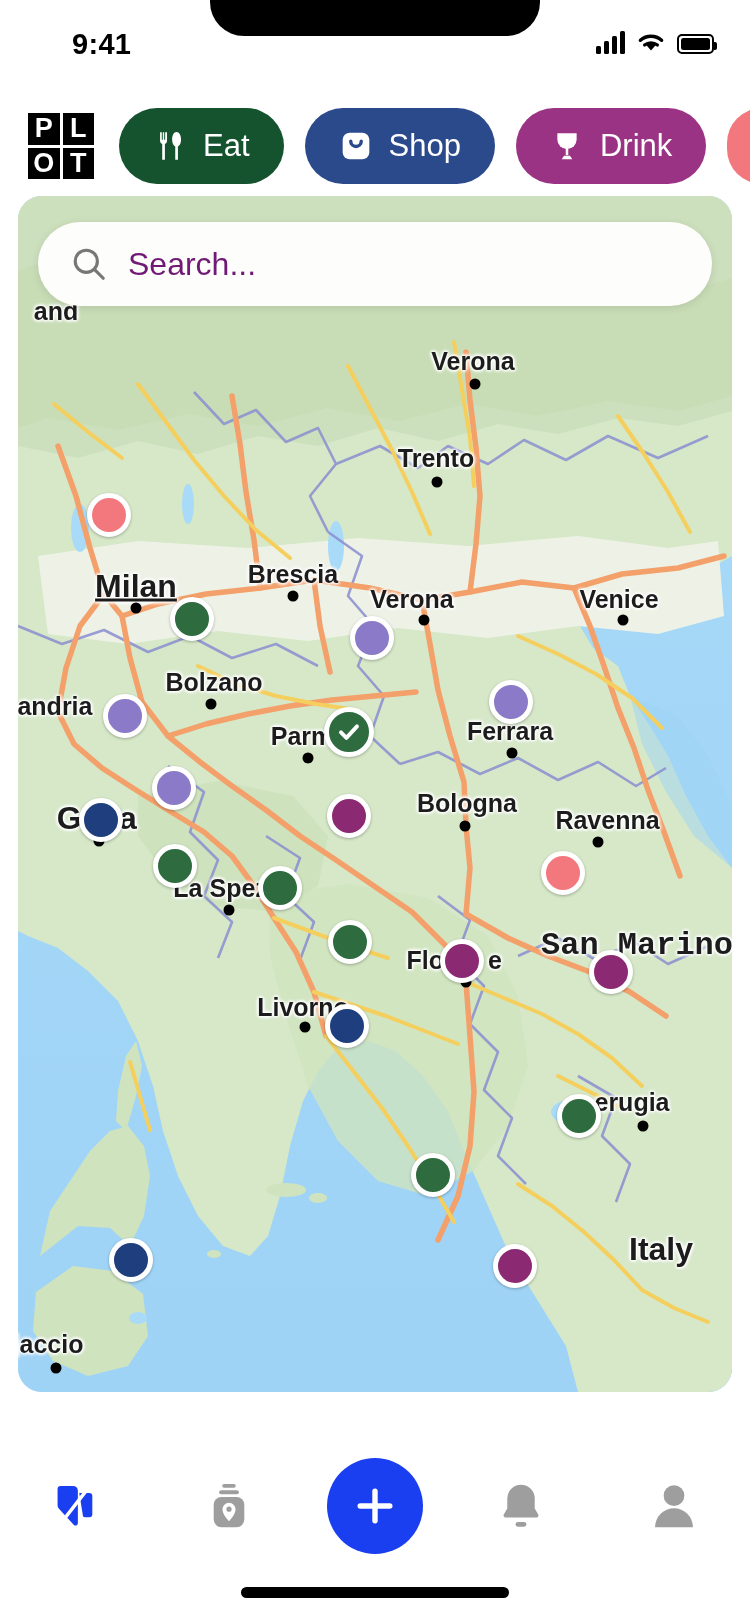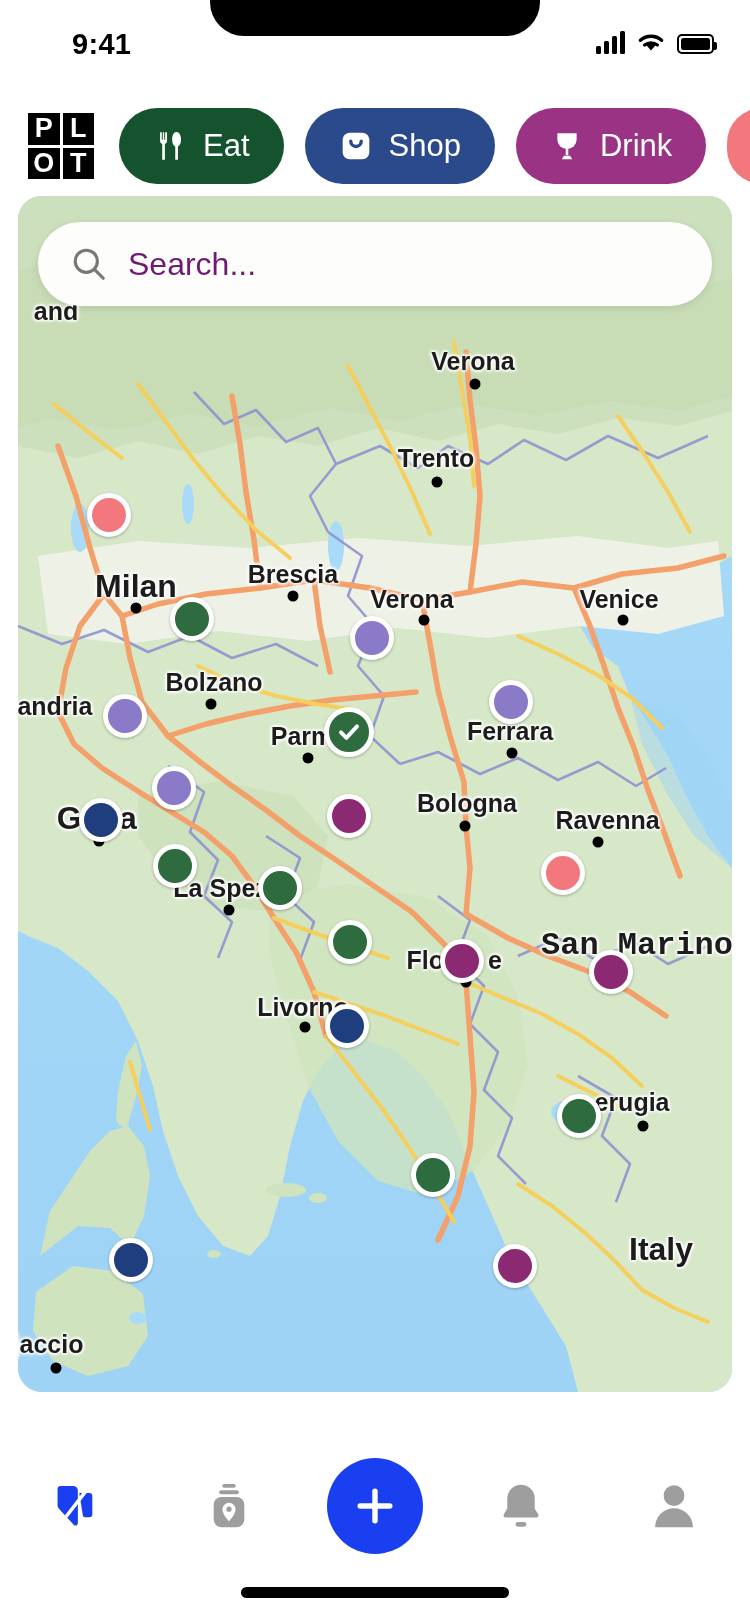--- a/index.html
+++ b/index.html
@@ -291,21 +291,21 @@
       </g>
 
     </svg>
 
     <div id="city-layer">
         <div class="city-label" style="left: 38px; top: 115px;">and</div>
         <div class="city-label" style="left: 455px; top: 165px;">Verona</div>
         <div class="city-dot" style="left: 457px; top: 188px;"></div>
         <div class="city-label" style="left: 418px; top: 262px;">Trento</div>
         <div class="city-dot" style="left: 419px; top: 286px;"></div>
-        <div class="city-label big" style="left: 118px; top: 390px;">Milan</div>
+        <div class="city-label big" style="left: 118px; top: 390px; text-decoration: underline;">Milan</div>
         <div class="city-dot" style="left: 118px; top: 412px;"></div>
         <div class="city-label" style="left: 275px; top: 378px;">Brescia</div>
         <div class="city-dot" style="left: 275px; top: 400px;"></div>
         <div class="city-label" style="left: 394px; top: 403px;">Verona</div>
         <div class="city-dot" style="left: 406px; top: 424px;"></div>
         <div class="city-label" style="left: 601px; top: 403px;">Venice</div>
         <div class="city-dot" style="left: 605px; top: 424px;"></div>
         <div class="city-label" style="left: 196px; top: 486px;">Bolzano</div>
         <div class="city-dot" style="left: 193px; top: 508px;"></div>
         <div class="city-label" style="left: 30px; top: 510px;">sandria</div>

